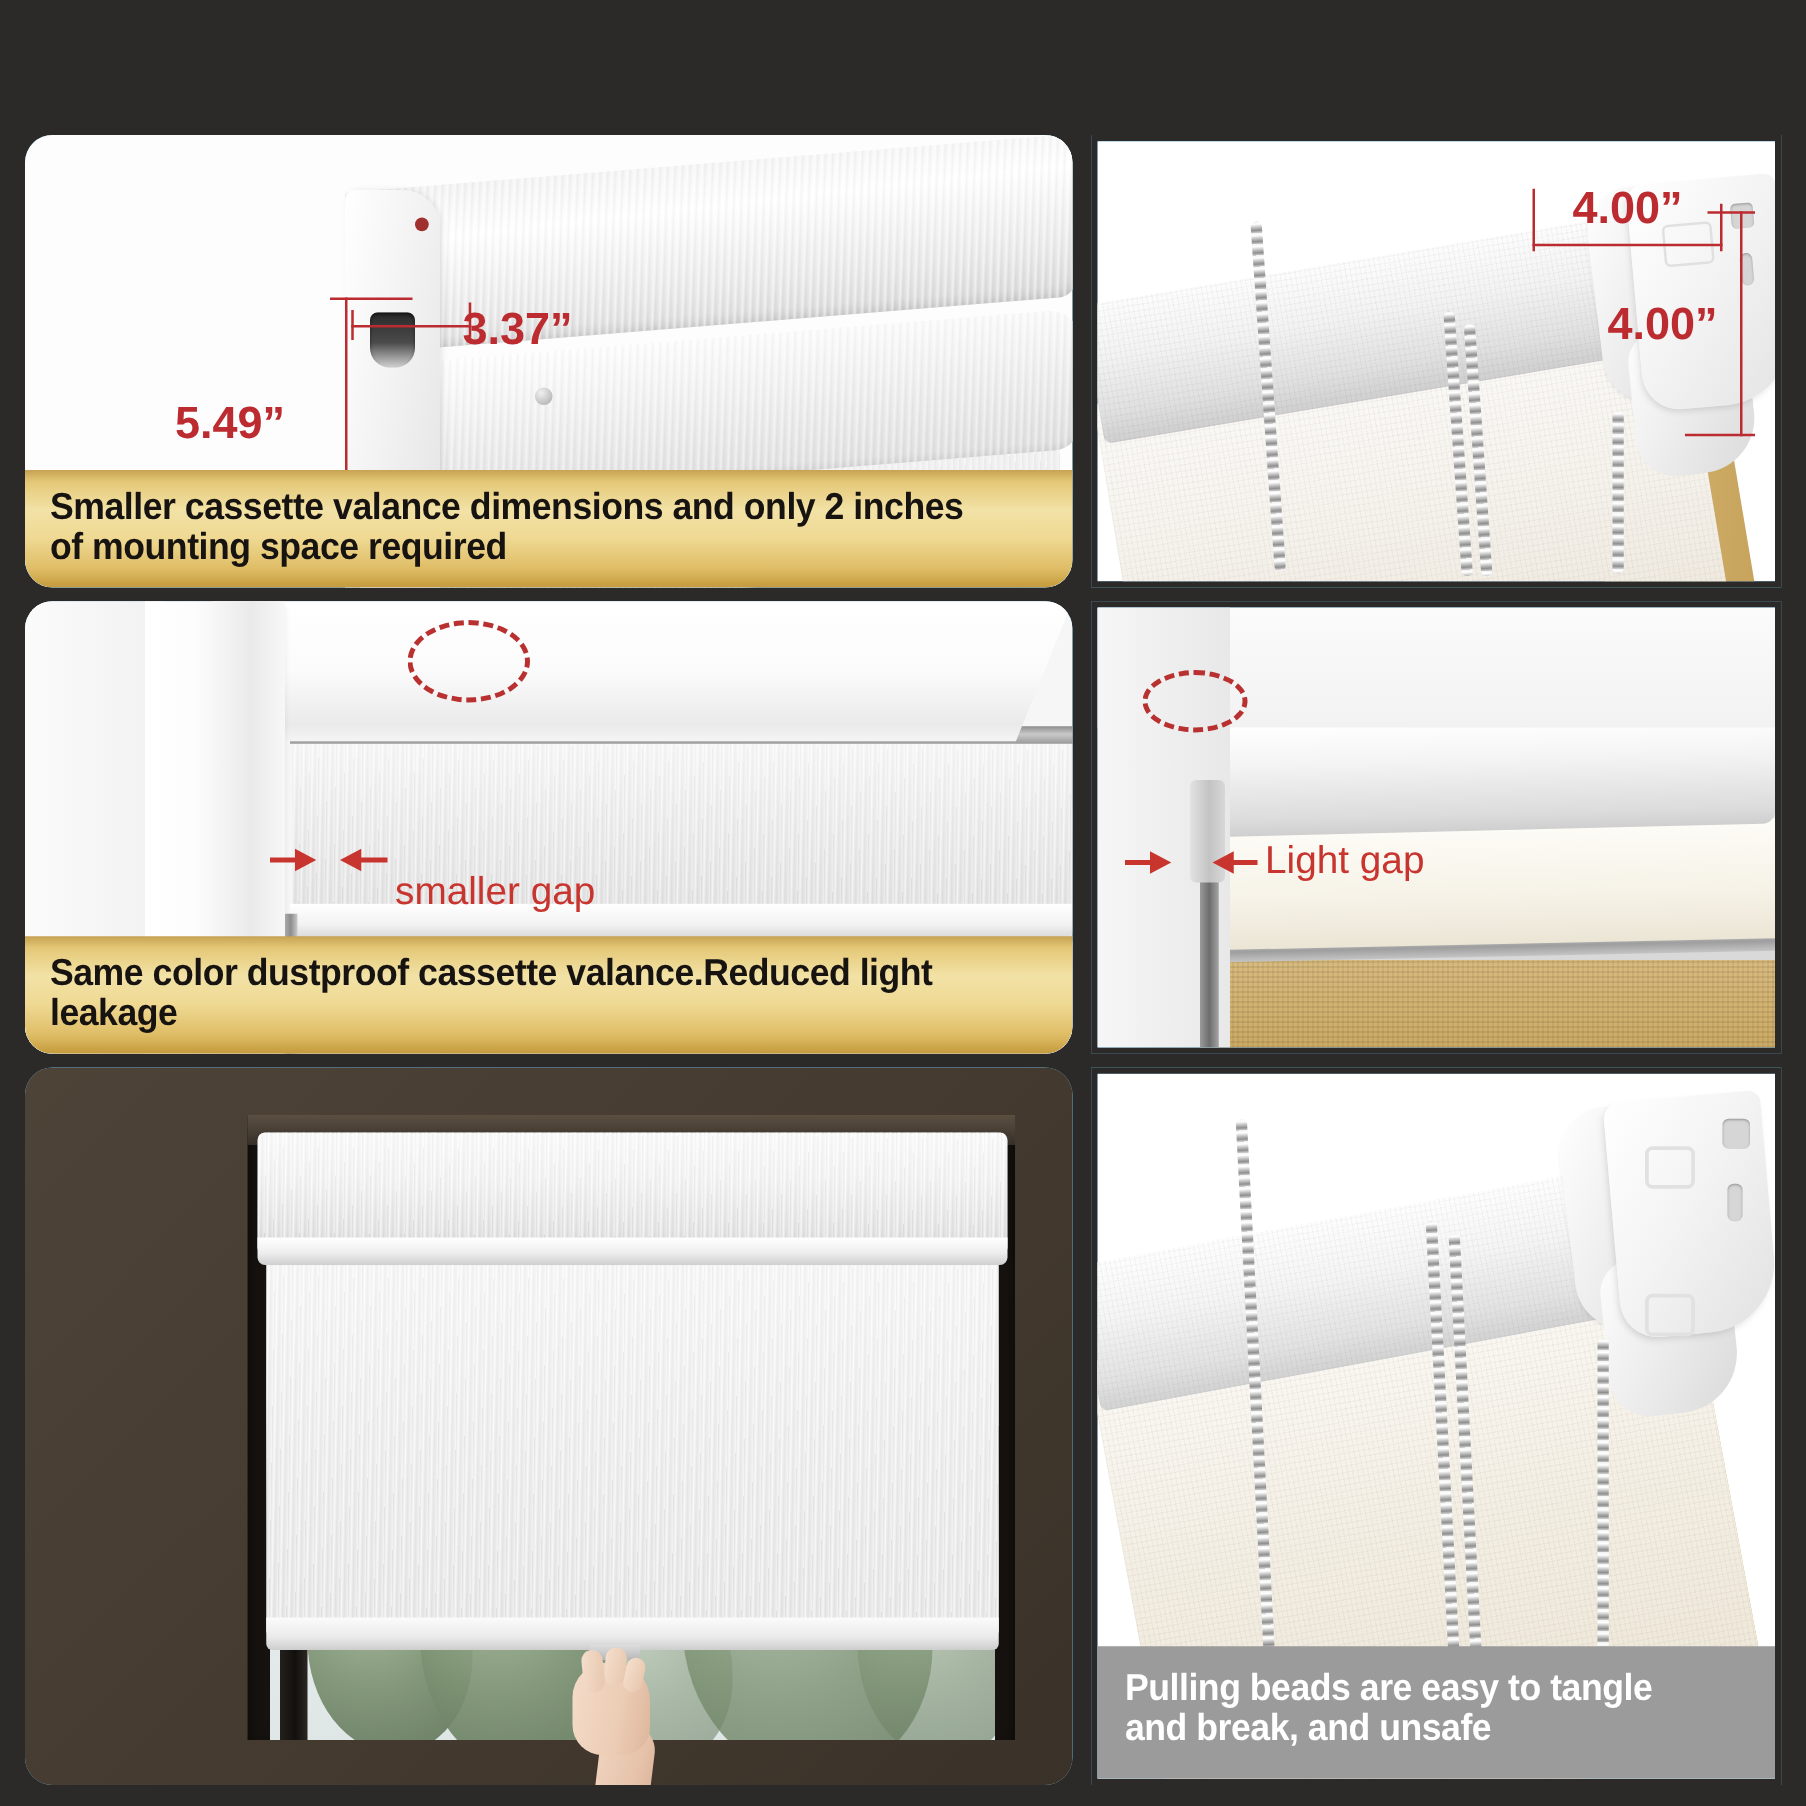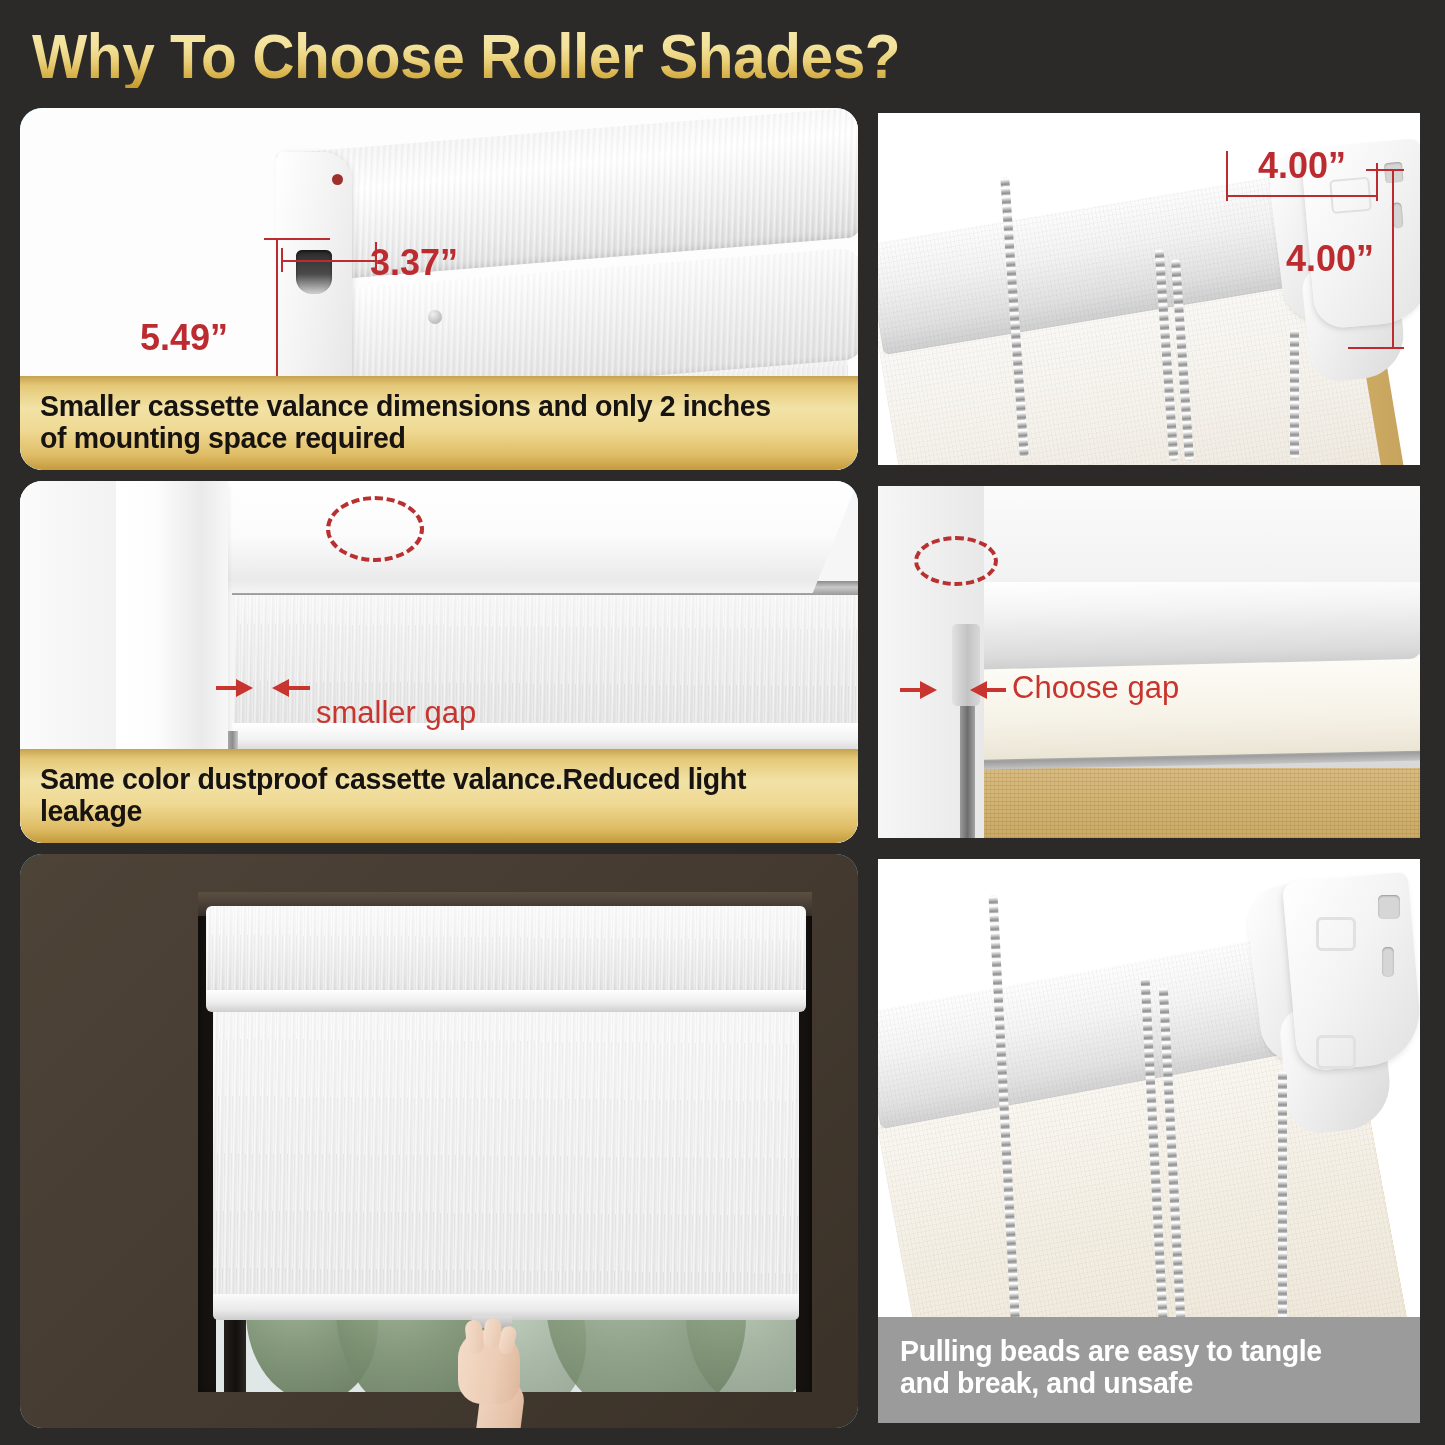--- a/index.html
+++ b/index.html
@@ -582,23 +582,20 @@
   .p6-slot {
     position: absolute; border-radius: 5px; background: #d6d6d6;
     box-shadow: inset 0 1px 2px rgba(0,0,0,0.3); z-index: 13;
   }
 </style>
 </head>
 <body>
 
 <div id="page">
 
-  <div class="title-bar">
-    <div class="title-text">Why To Choose Roller Shades?</div>
-  </div>
 
   <div class="grid">
 
     <div class="panel left row1">
       <div class="photo">
         <div class="p1-bg"></div>
         <div class="p1-cassette">
           <div class="p1-skirt"></div>
           <div class="p1-top"></div>
           <div class="p1-bottom"></div>
@@ -691,21 +688,21 @@
         <div class="p4-wall-left"></div>
         <div class="p4-gapcol"></div>
         <div class="p4-bracketclip"></div>
 
         <div class="dash-ellipse" style="left:36px; top:50px; width:84px; height:50px;"></div>
 
         <div class="arrow-tail" style="left:22px; top:202px; width:22px;"></div>
         <div class="arrow-r" style="left:42px; top:195px;"></div>
         <div class="arrow-l" style="left:92px; top:195px;"></div>
         <div class="arrow-tail" style="left:108px; top:202px; width:20px;"></div>
-        <div class="gap-label" style="left:134px; top:184px;">Choose gap</div>
+        <div class="gap-label" style="left:134px; top:184px;">Light gap</div>
       </div>
     </div>
 
     <div class="panel left row3">
       <div class="photo">
         <div class="p5-wall"></div>
         <div class="p5-reveal"></div>
         <div class="p5-reveal-top"></div>
         <div class="p5-glass">
           <div class="p5-sky"></div>

